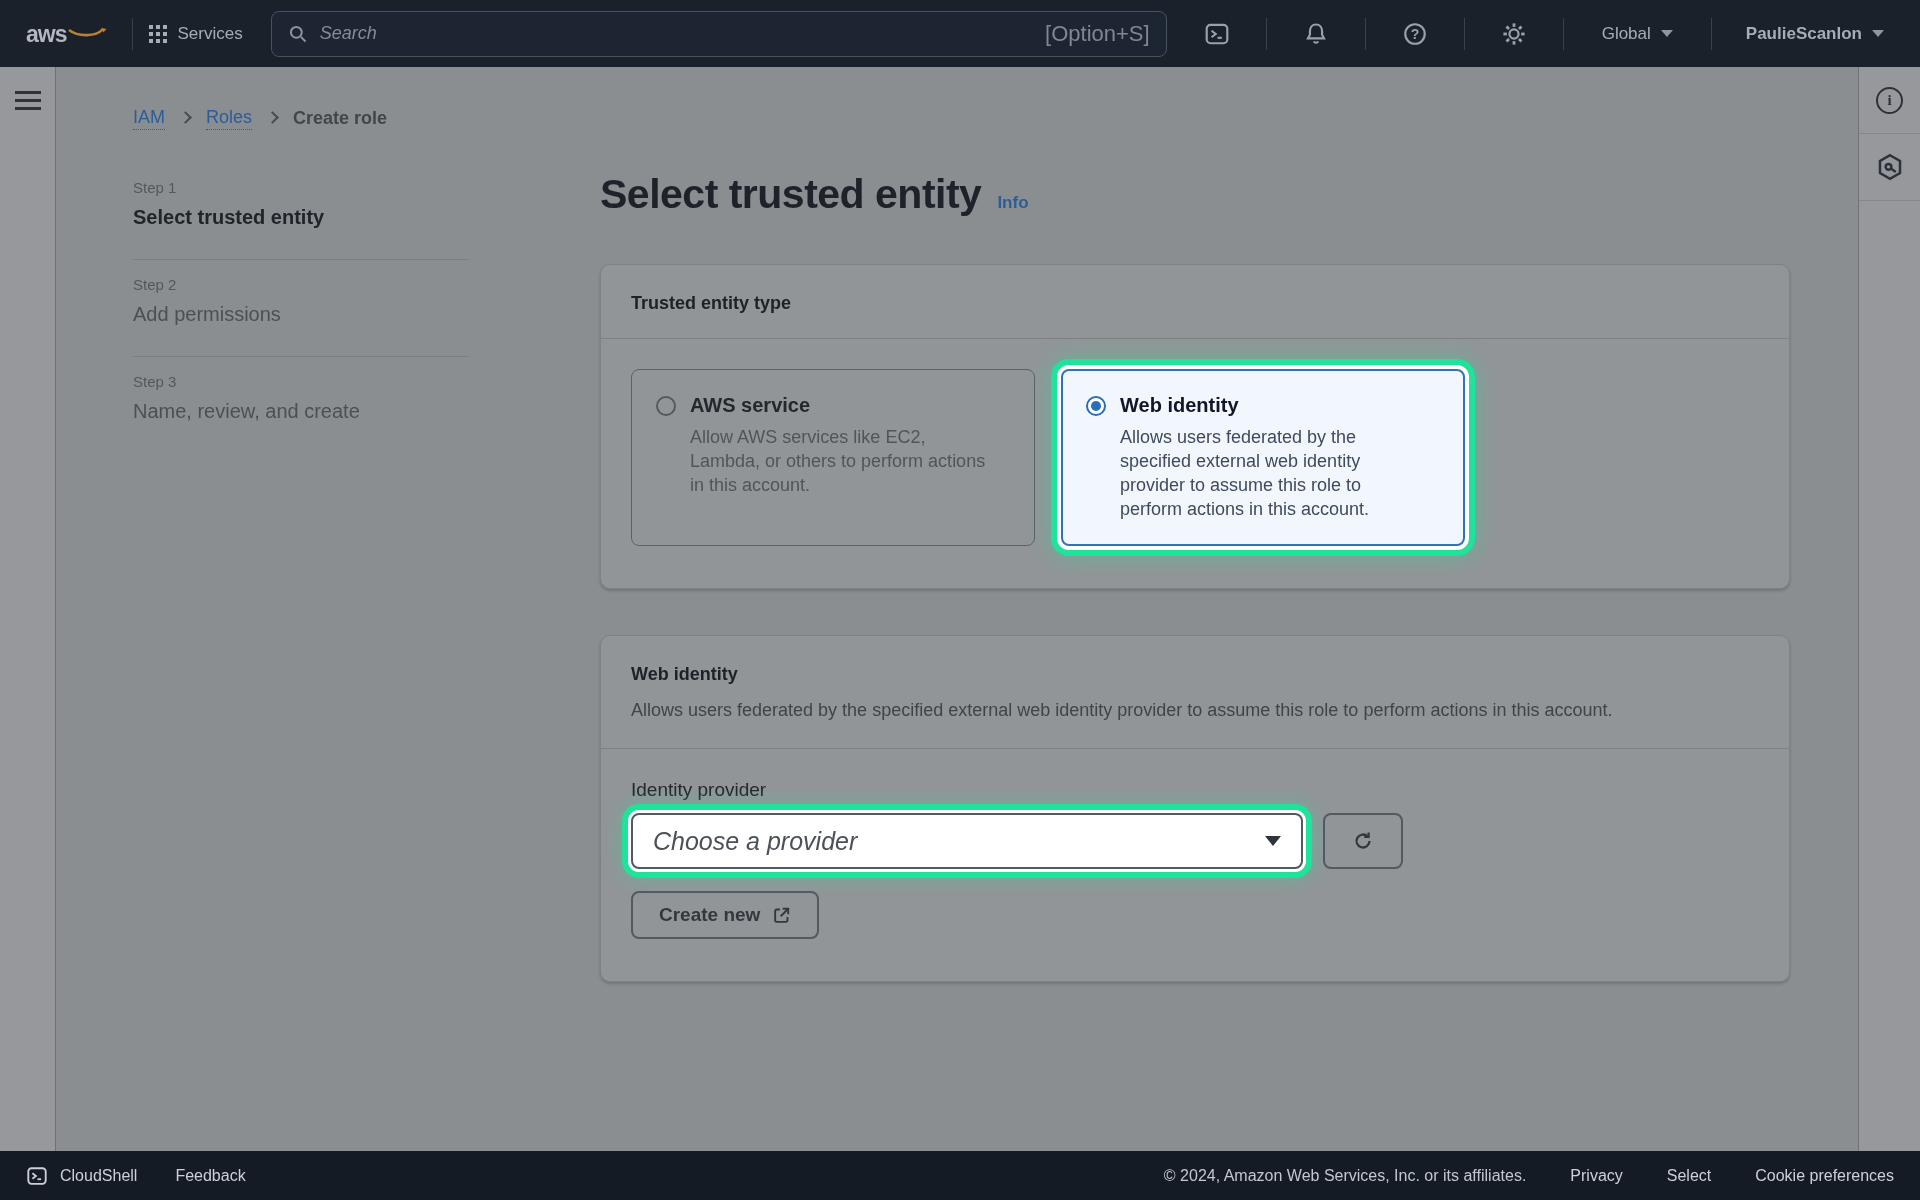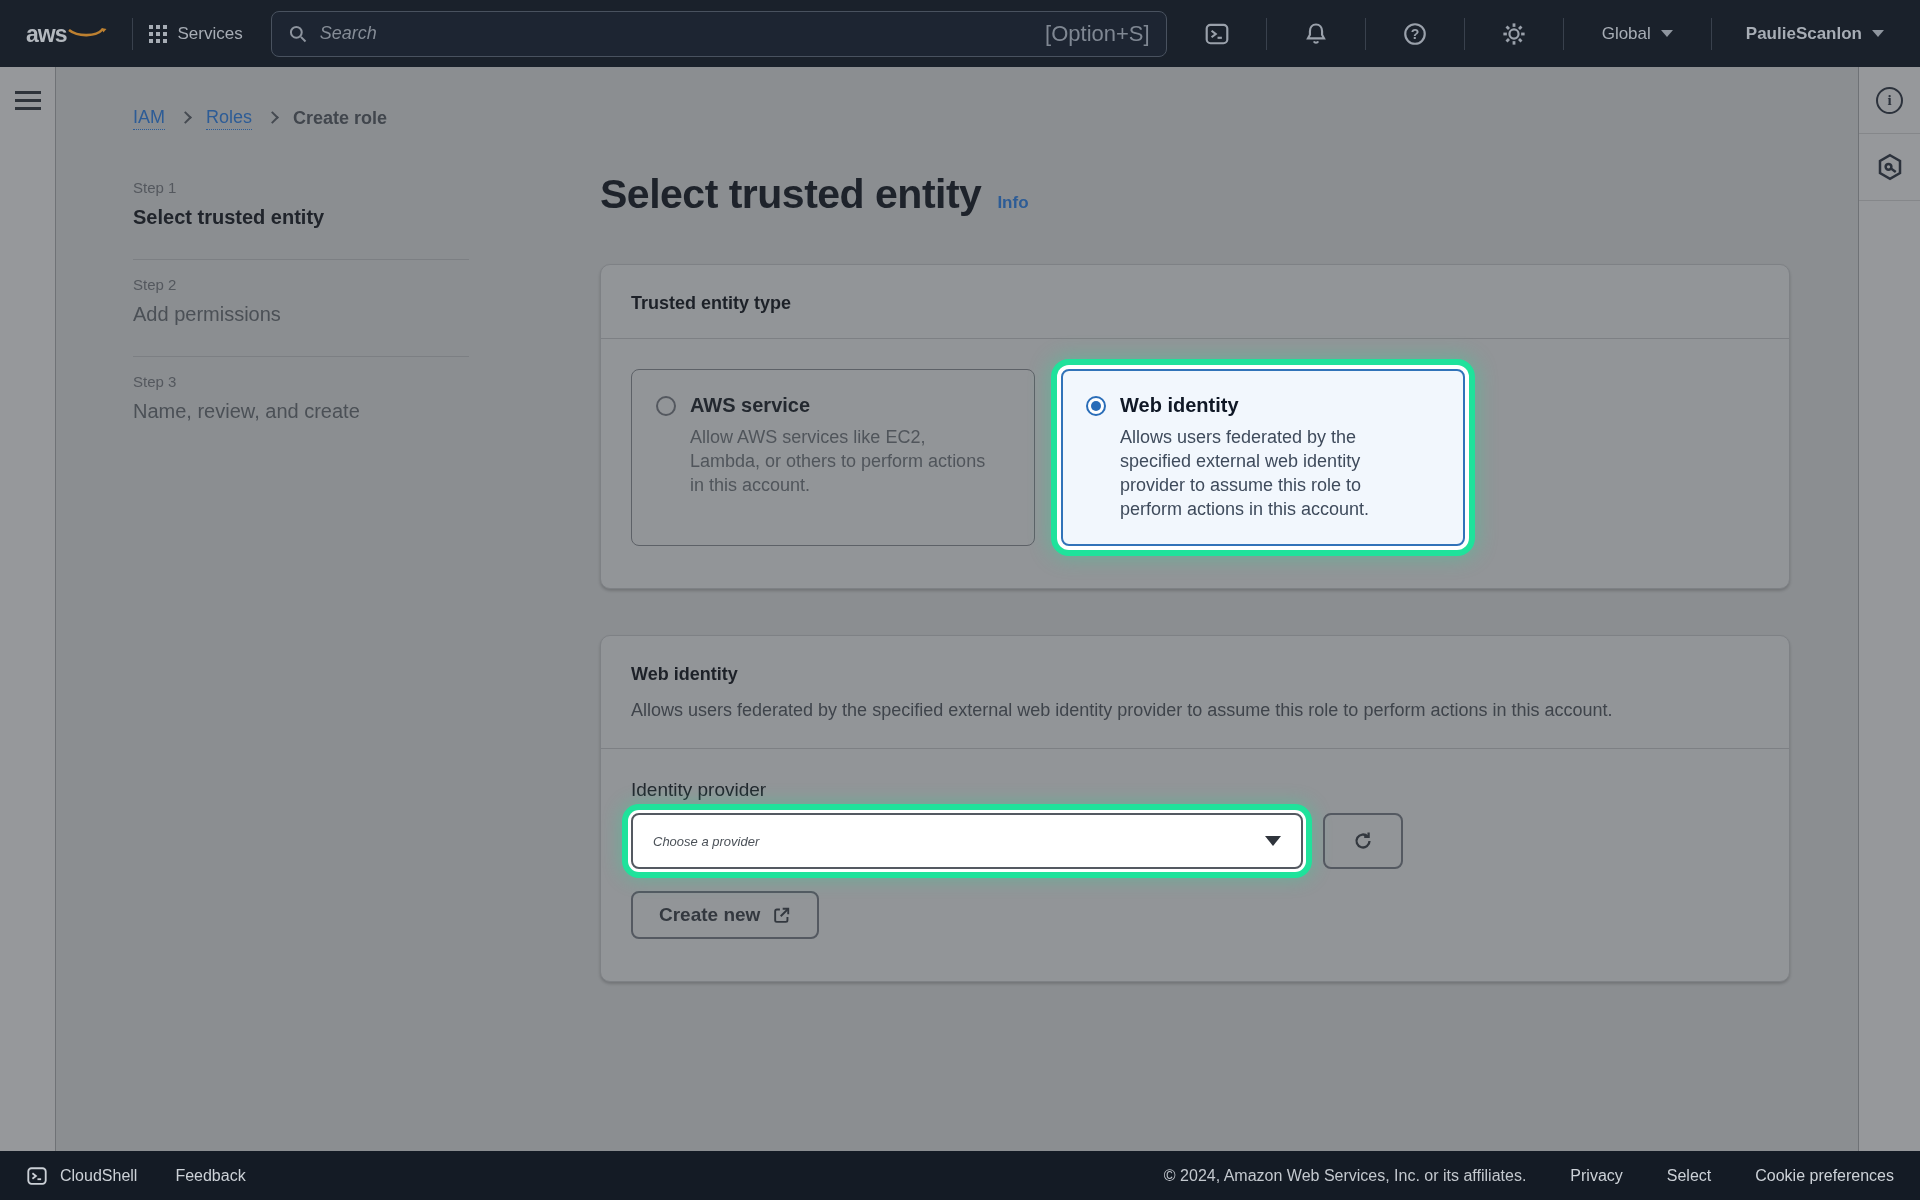--- a/index.html
+++ b/index.html
@@ -75,21 +75,21 @@
   .radio.checked { border:2px solid #2a6db8; background:#fff; display:flex; align-items:center; justify-content:center; }
   .radio.checked i { width:10px; height:10px; border-radius:50%; background:#2a6db8; }
 
   .wi-desc { font-size:18px; line-height:27px; color:#3f444b; max-width:1130px; margin-top:12px; }
 
   .field-label { font-size:19px; color:#23272e; margin-bottom:12px; }
   .provider-row { display:flex; align-items:center; gap:20px; }
   .select { width:672px; height:56px; background:#ffffff; border:2px solid #545961; border-radius:8px;
      display:flex; align-items:center; padding:0 20px; cursor:pointer;
      box-shadow:0 0 0 3px #ffffff, 0 0 0 9px #1fe29b, 0 0 18px 10px rgba(31,226,155,0.35); }
-  .select .sel-text { font-style:italic; font-size:13px; color:#4b5158; }
+  .select .sel-text { font-style:italic; font-size:25px; color:#4b5158; }
   .select .sel-caret { margin-left:auto; width:0; height:0; border-left:8px solid transparent; border-right:8px solid transparent; border-top:10px solid #2f343c; }
   .btn-ghost { background:transparent; border:2px solid #545961; border-radius:8px; color:#33383f; display:flex; align-items:center; justify-content:center; gap:12px; cursor:pointer; }
   .refresh-btn { width:80px; height:56px; }
   .create-btn { margin-top:22px; height:48px; padding:0 26px; font-size:19px; font-weight:bold; font-family:"Liberation Sans", sans-serif; }
 
   .actions { margin-top:56px; display:flex; justify-content:flex-end; align-items:center; gap:36px; }
   .cancel-btn { font-size:19px; font-weight:bold; color:#4b5056; cursor:pointer; }
   .next-btn { background:#aa7d2e; border:none; border-radius:6px; padding:13px 38px; font-size:19px; font-weight:bold; color:#16202e; cursor:pointer; font-family:"Liberation Sans", sans-serif; }
 
   

